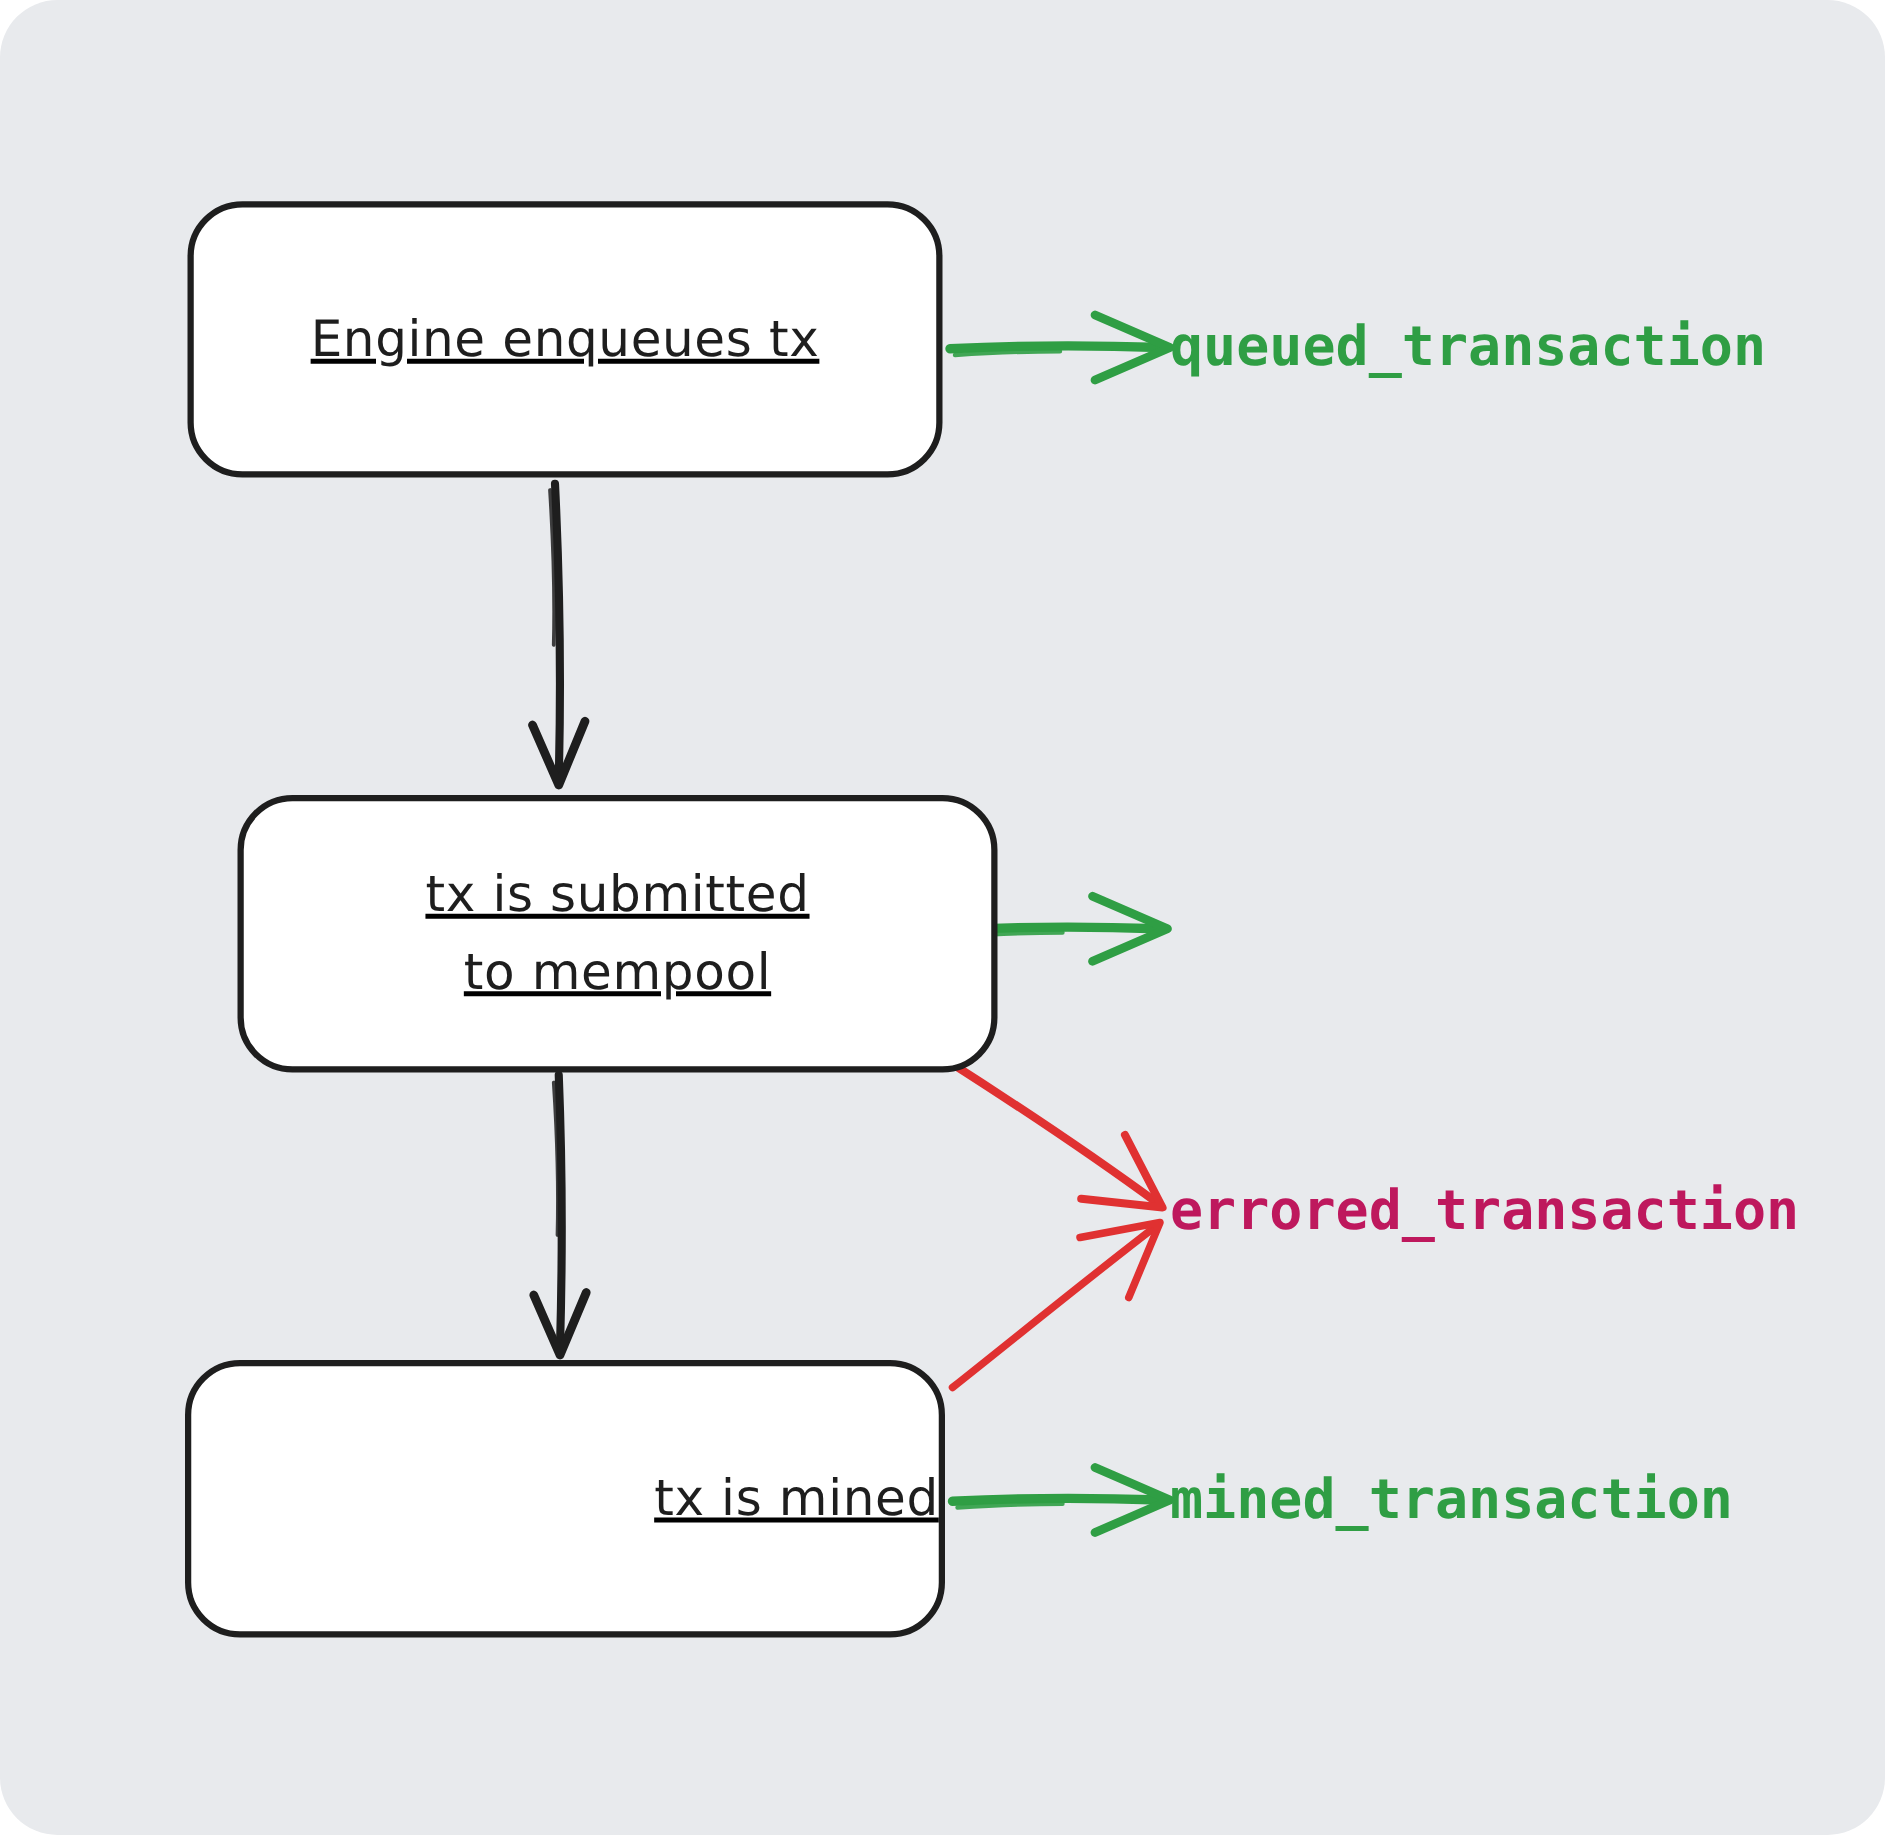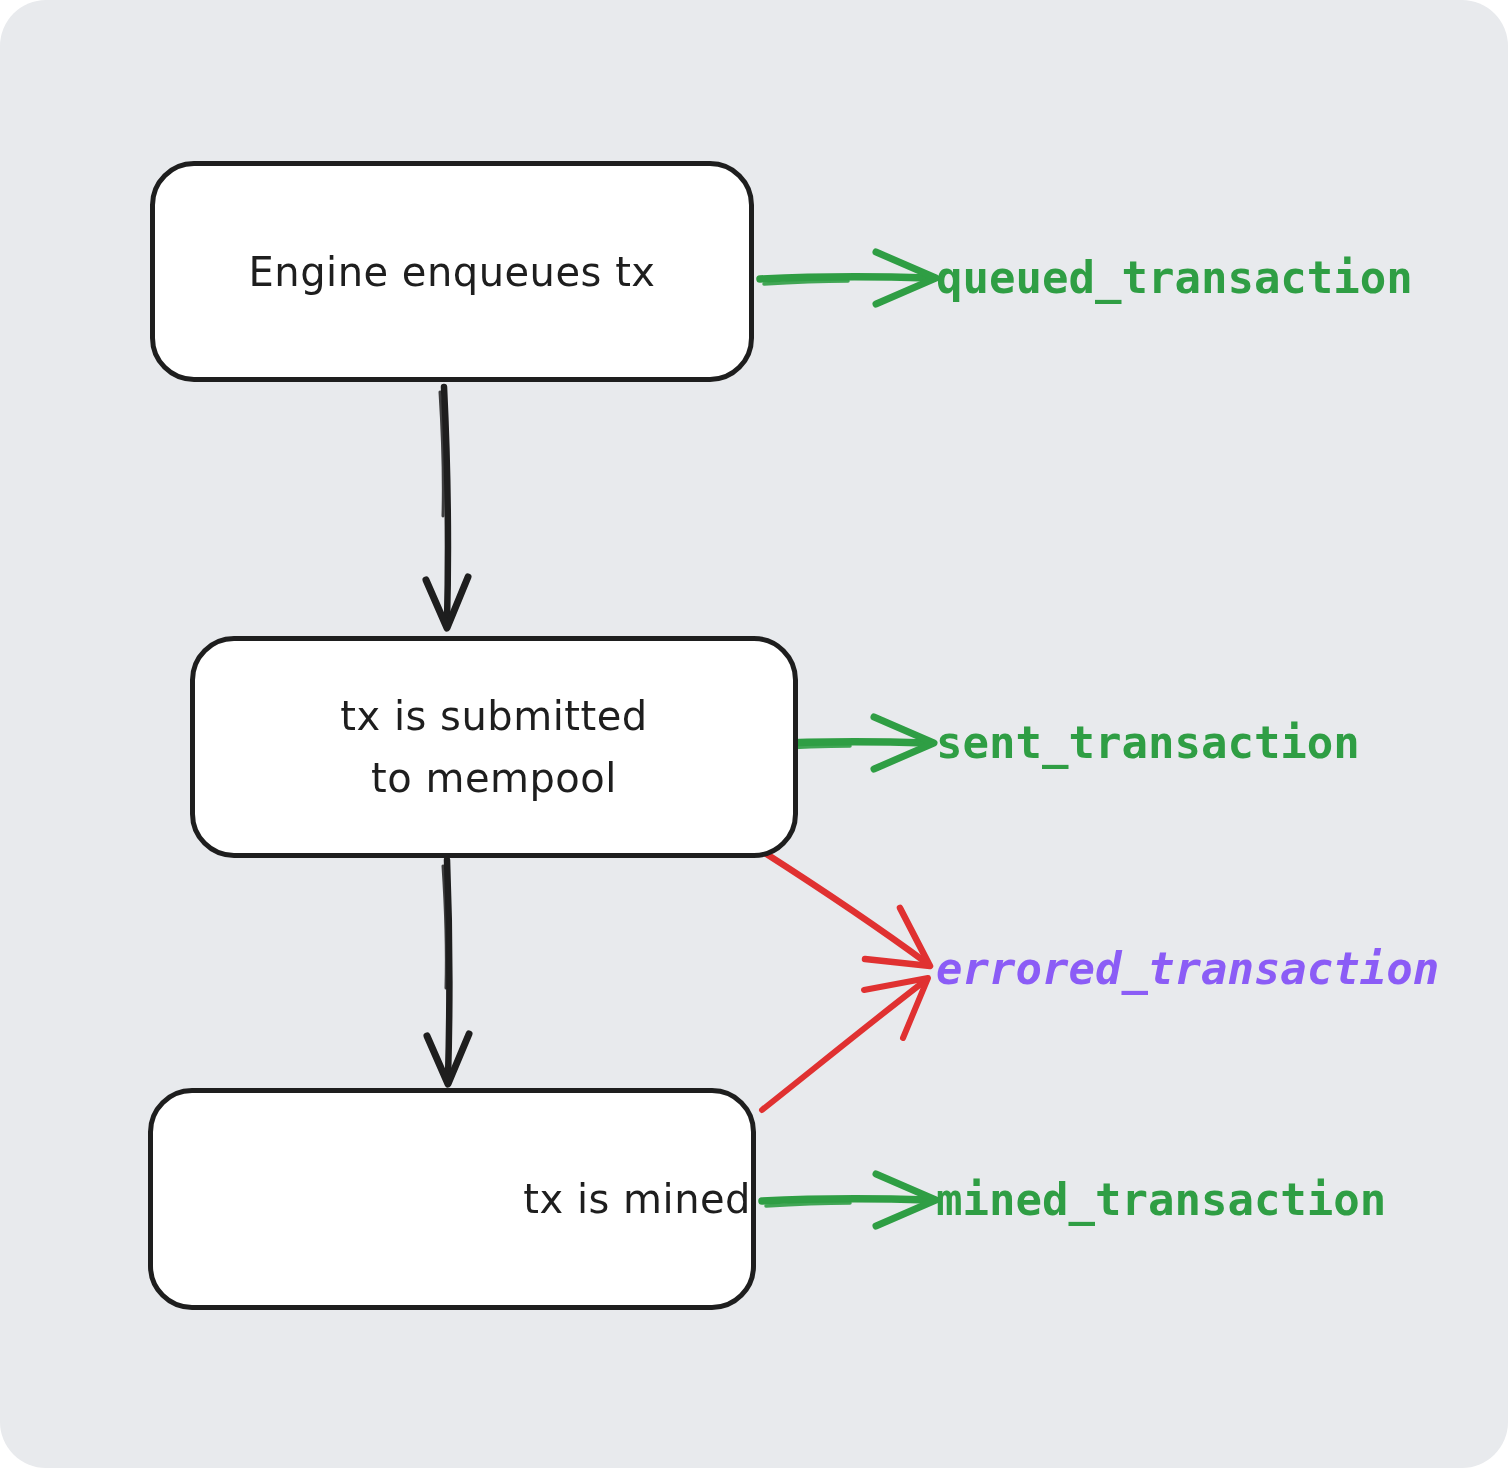--- a/index.html
+++ b/index.html
@@ -21,20 +21,21 @@
   .node {
     position: absolute;
     box-sizing: border-box;
     background: #ffffff;
     border: 5px solid #1e1e1e;
     border-radius: 44px;
     display: flex;
     align-items: center;
     justify-content: center;
     text-align: center;
+    text-decoration: underline;
   }
   .node-label {
     font-family: "DejaVu Sans", "Liberation Sans", sans-serif;
     font-size: 40px;
     line-height: 1.55;
     color: #1e1e1e;
     white-space: pre-line;
     letter-spacing: 0.5px;
   }
   .node-1 { left: 150px; top: 161px; width: 604px; height: 221px; }
@@ -103,17 +104,16 @@
   </div>
   <div class="node node-2">
     <span class="node-label">tx is submitted
 to mempool</span>
   </div>
   <div class="node node-3">
     <span class="node-label">tx is mined</span>
   </div>
 
   <div class="event-label event-queued" style="color: rgb(47, 158, 68);">queued_transaction</div>
-  <div class="event-label event-sent" style="color: rgb(47, 158, 68);">sent_transaction</div>
-  <div class="event-label event-errored" style="color: #8b5cf6; font-style: italic;">errored_transaction</div>
+  <div class="event-label event-errored" style="color: #be185d;">errored_transaction</div>
   <div class="event-label event-mined" style="color: rgb(47, 158, 68);">mined_transaction</div>
 
 </div>
 
 </body></html>

